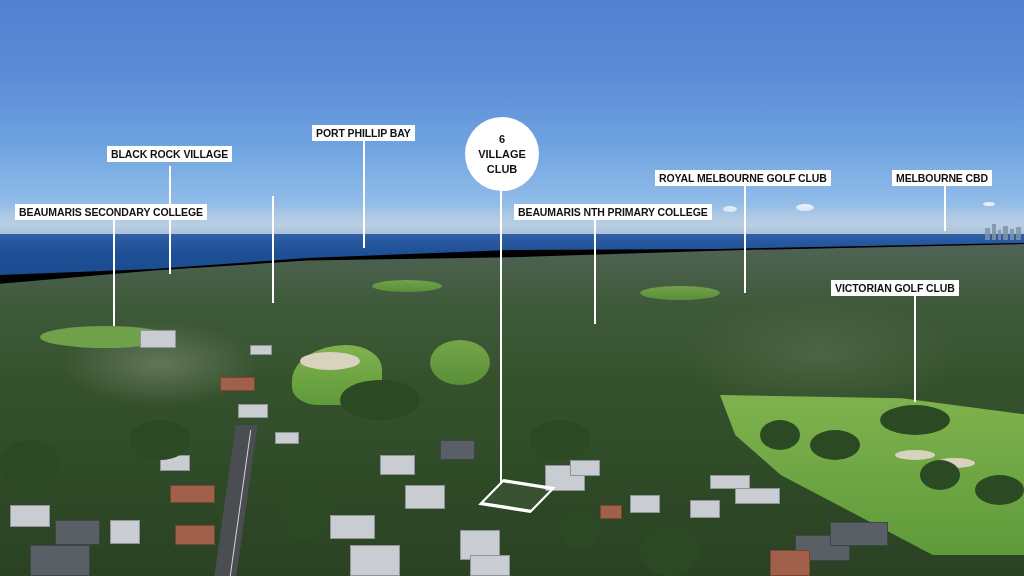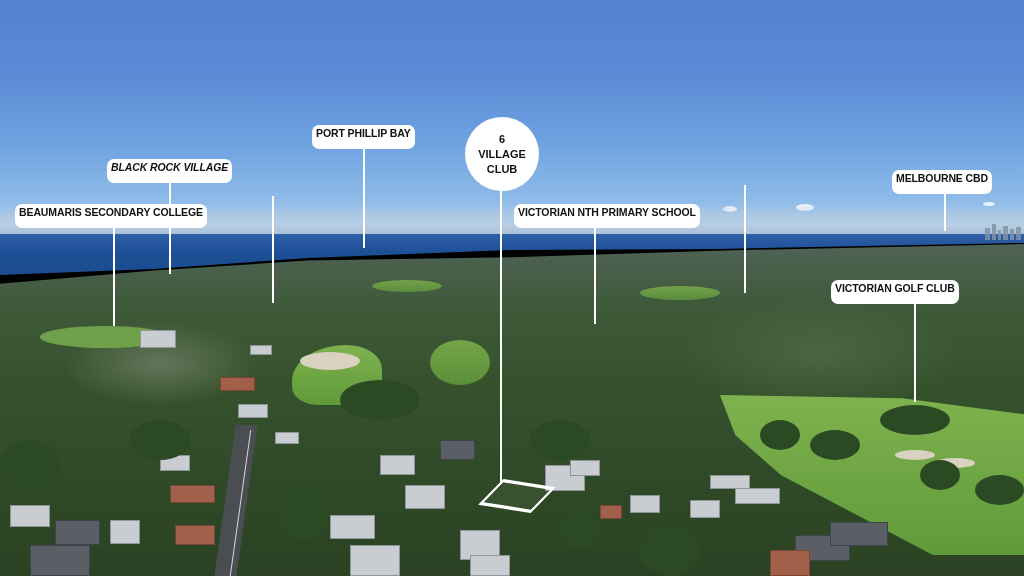--- a/index.html
+++ b/index.html
@@ -50,22 +50,22 @@
       position: absolute; background: #4a4d52;
     }
     .road-line { position: absolute; background: #d8d8d8; }
     .parcel {
       position: absolute; border: 3px solid #ffffff; background: rgba(255,255,255,0.05);
     }
     
     .label {
       position: absolute; background: #ffffff; color: #111111;
       font-family: "Liberation Sans", sans-serif; font-weight: 700;
-      font-size: 10.5px; line-height: 14px; height: 24px; padding: 1px 4px;
-      white-space: nowrap; letter-spacing: -0.1px; border-radius: 7px;
+      font-size: 10.5px; line-height: 14px; height: 16px; padding: 1px 4px;
+      white-space: nowrap; letter-spacing: -0.1px;
     }
     .pin-line { position: absolute; width: 2px; background: #ffffff; }
     .circle-pin {
       position: absolute; left: 465px; top: 117px; width: 74px; height: 74px;
       border-radius: 50%; background: #ffffff;
       display: flex; flex-direction: column; align-items: center; justify-content: center;
       font-weight: 700; font-size: 11px; line-height: 15px; color: #111;
       text-align: center;
     }
   </style>
@@ -150,24 +150,25 @@
   <div class="pin-line" style="left:169px;top:166px;height:108px;"></div>
   <div class="pin-line" style="left:363px;top:140px;height:108px;"></div>
   <div class="pin-line" style="left:272px;top:196px;height:107px;"></div>
   <div class="pin-line" style="left:113px;top:218px;height:108px;"></div>
   <div class="pin-line" style="left:500px;top:190px;height:294px;"></div>
   <div class="pin-line" style="left:594px;top:218px;height:106px;"></div>
   <div class="pin-line" style="left:744px;top:185px;height:108px;"></div>
   <div class="pin-line" style="left:944px;top:185px;height:46px;"></div>
   <div class="pin-line" style="left:914px;top:295px;height:107px;"></div>
 
-  <div class="label" style="left:107px;top:159px;font-style:italic;">BLACK ROCK VILLAGE</div>
+  <div class="label" style="left:107px;top:146px;">BLACK ROCK VILLAGE</div>
   <div class="label" style="left:312px;top:125px;">PORT PHILLIP BAY</div>
   <div class="label" style="left:15px;top:204px;">BEAUMARIS SECONDARY COLLEGE</div>
-  <div class="label" style="left:514px;top:204px;">VICTORIAN NTH PRIMARY SCHOOL</div>
+  <div class="label" style="left:514px;top:204px;">BEAUMARIS NTH PRIMARY COLLEGE</div>
+  <div class="label" style="left:655px;top:170px;">ROYAL MELBOURNE GOLF CLUB</div>
   <div class="label" style="left:892px;top:170px;text-align:right;">MELBOURNE CBD</div>
   <div class="label" style="left:831px;top:280px;">VICTORIAN GOLF CLUB</div>
 
   <div class="circle-pin">
     <span>6</span>
     <span>VILLAGE</span>
     <span>CLUB</span>
   </div>
 </div>
 

